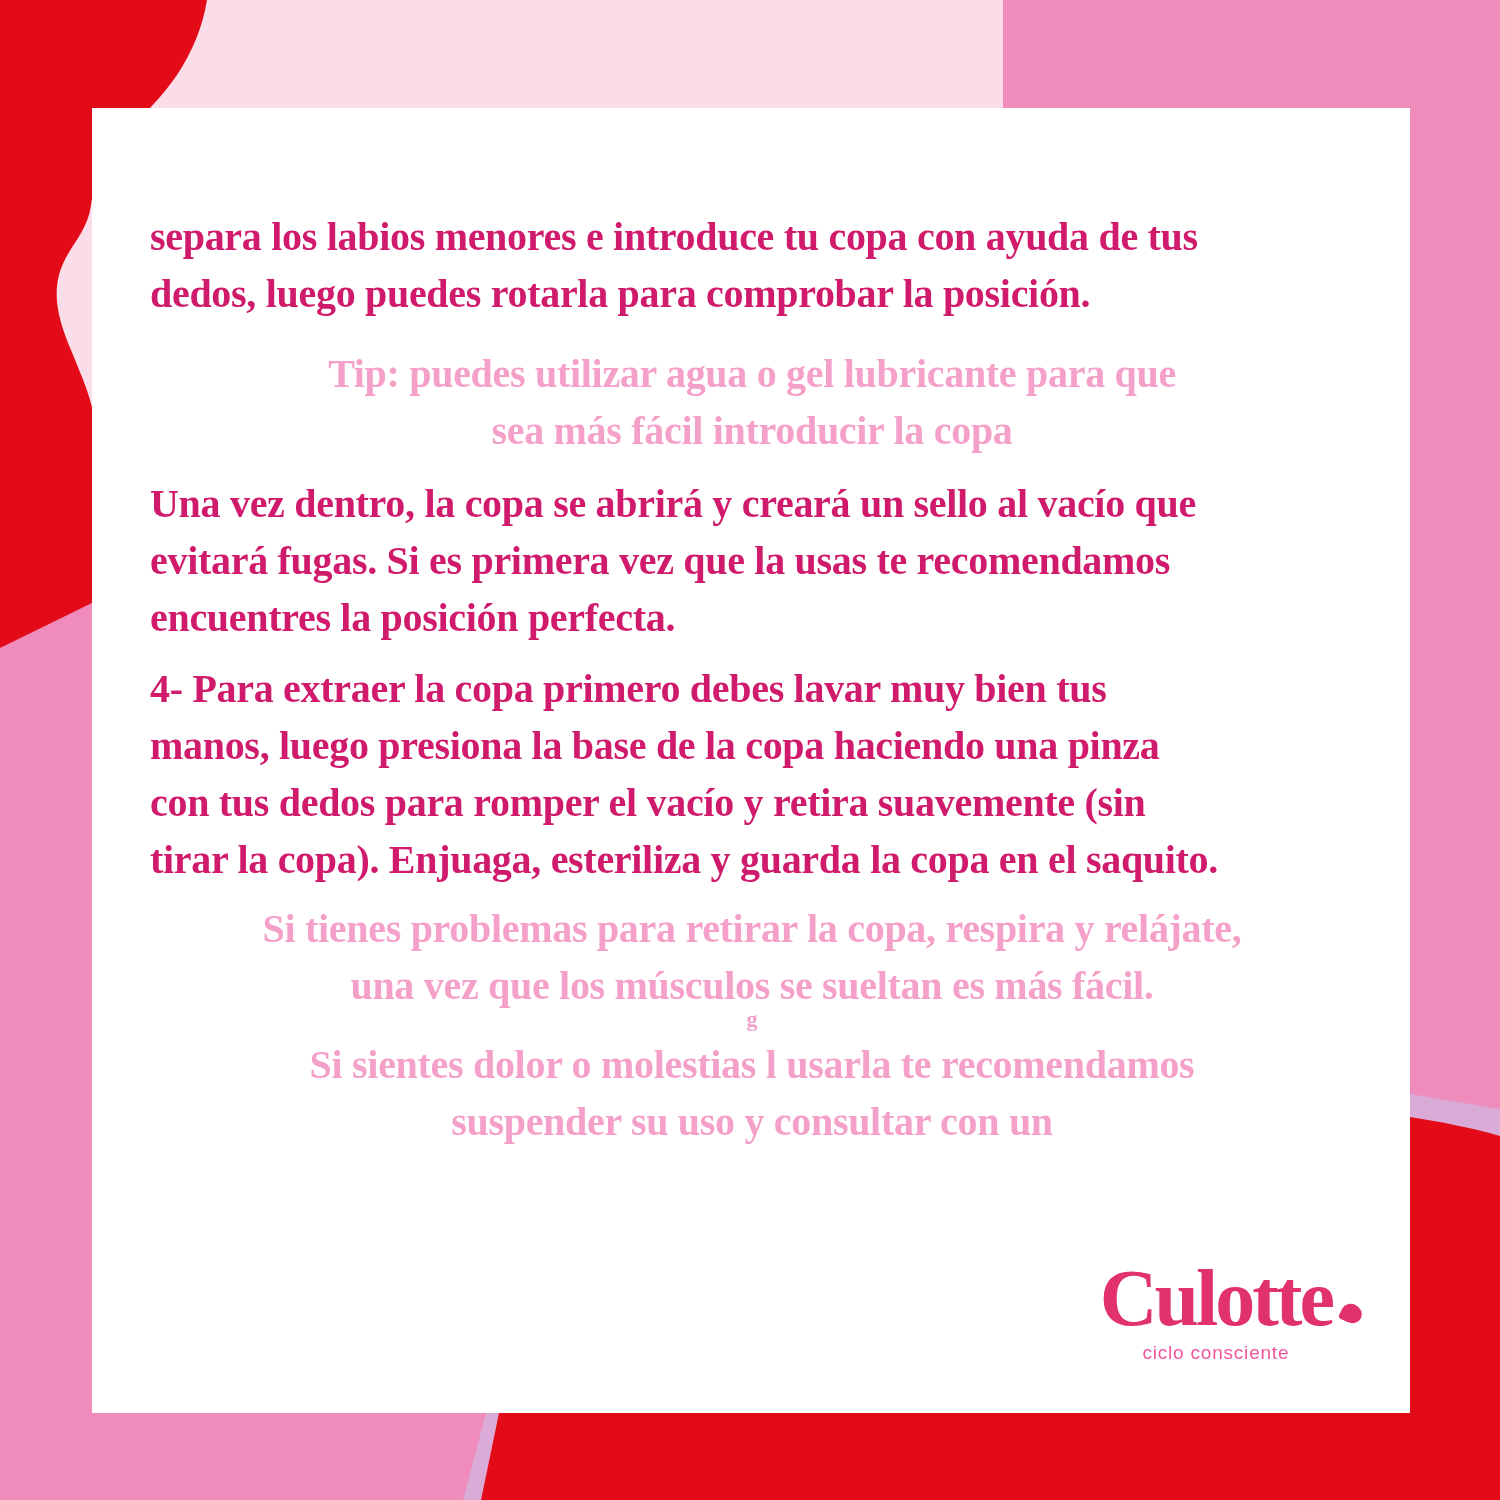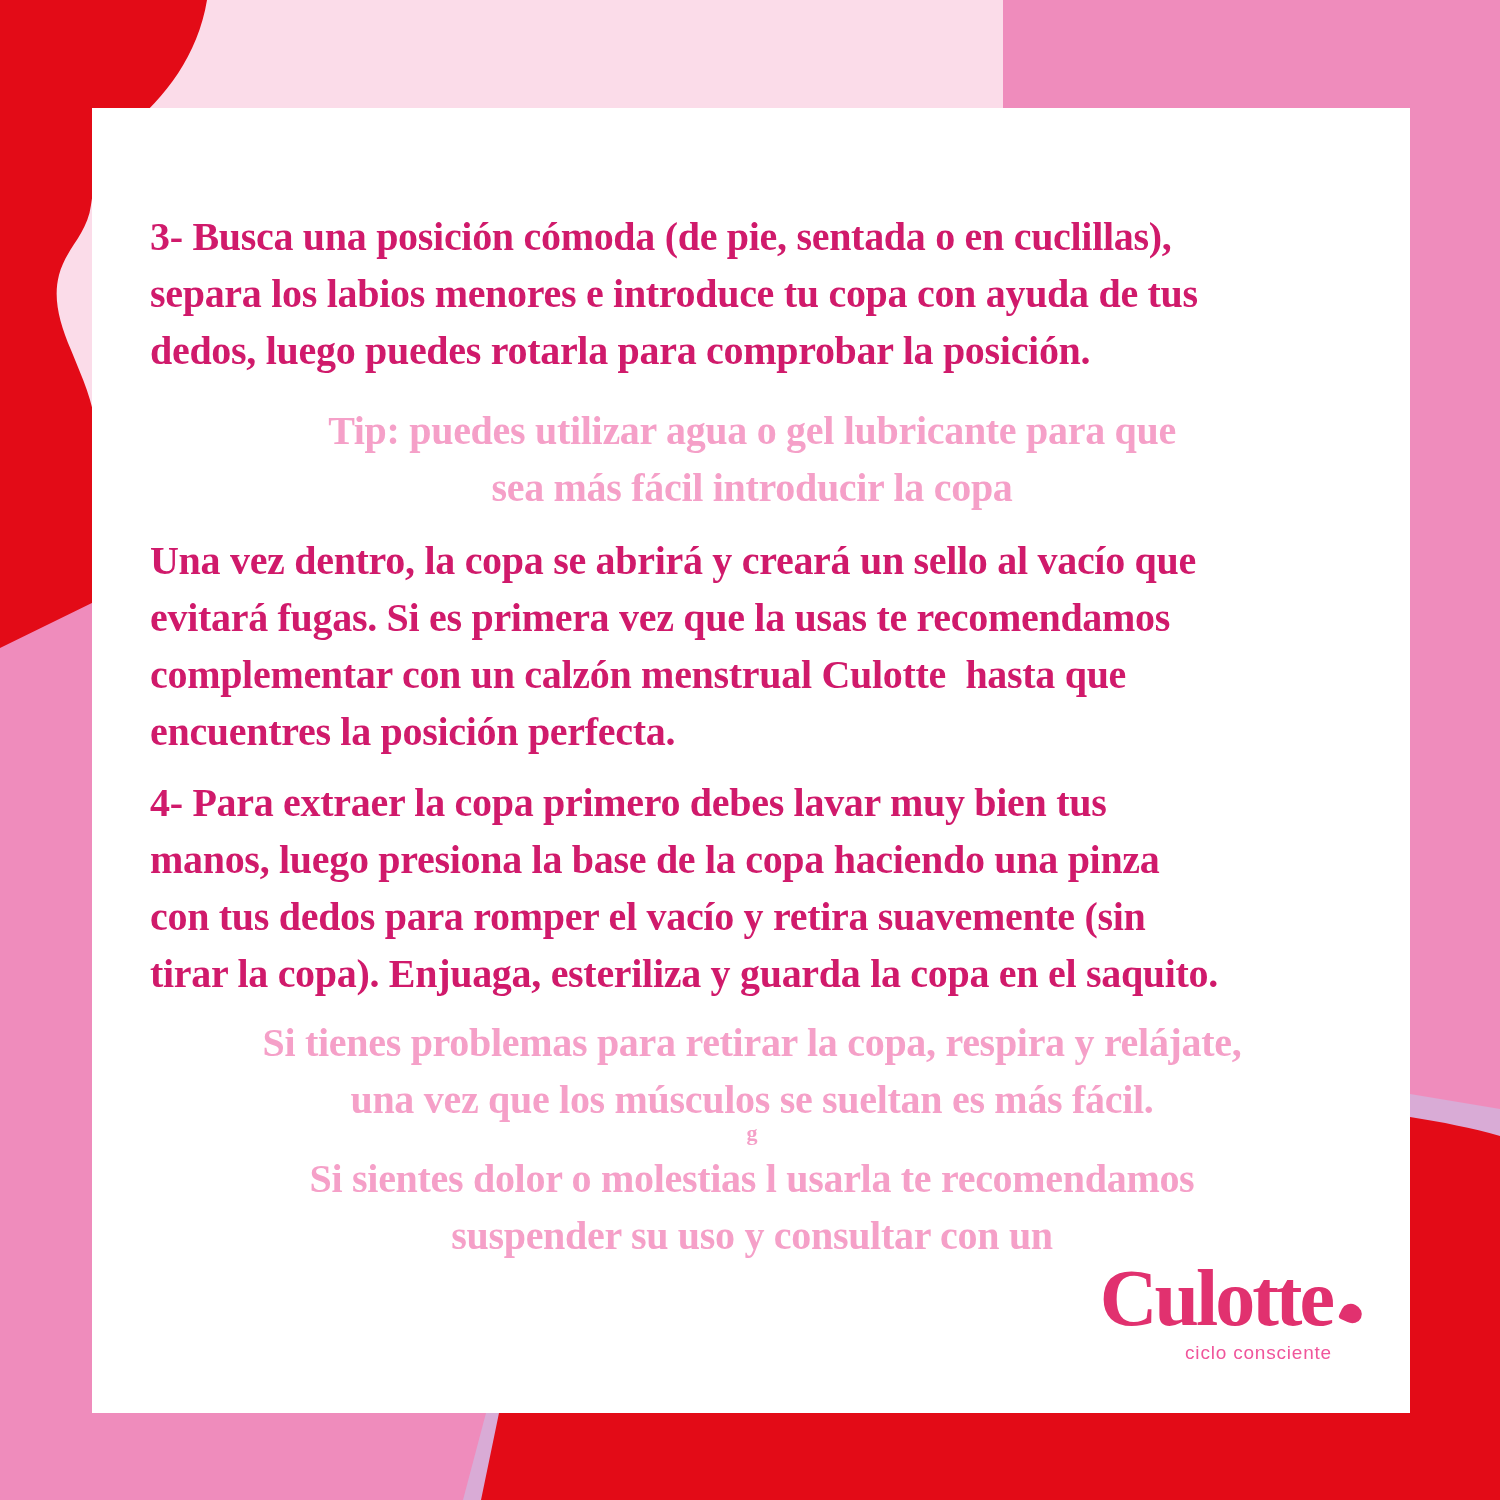--- a/index.html
+++ b/index.html
@@ -63,21 +63,21 @@
     font-size: 22px;
     line-height: 30px;
     color: #F5A0C8;
     text-align: center;
   }
   .m-tip3   { margin-top: 2px; }
   .logo {
     position: absolute;
     right: 48px;
     top: 1150px;
-    text-align: right;
+    text-align: center;
   }
   .wordmark {
     font-family: "Liberation Serif", serif;
     font-weight: bold;
     font-size: 80px;
     line-height: 80px;
     letter-spacing: -3px;
     color: #E1316F;
     white-space: nowrap;
   }
@@ -122,34 +122,32 @@
              L98,600 L0,648 Z"></path>
     <path fill="#E30B17" d="M481,1500 L499,1413 L1410,1413 L1410,1117
              C1442,1122 1472,1128 1500,1136
              L1500,1500 Z"></path>
   </svg>
 
   <div class="card">
     <div class="content">
 
       <div class="para">
-        <div class="line">3- Busca una posición cómoda (de pie, sentada o en cuclillas),</div>
         <div class="line">separa los labios menores e introduce tu copa con ayuda de tus</div>
         <div class="line">dedos, luego puedes rotarla para comprobar la posición.</div>
       </div>
 
       <div class="tip m-tip1">
         <div class="line">Tip: puedes utilizar agua o gel lubricante para que</div>
         <div class="line">sea más fácil introducir la copa</div>
       </div>
 
       <div class="para m-para2">
         <div class="line">Una vez dentro, la copa se abrirá y creará un sello al vacío que</div>
         <div class="line">evitará fugas. Si es primera vez que la usas te recomendamos</div>
-        <div class="line">complementar con un calzón menstrual Culotte  hasta que</div>
         <div class="line">encuentres la posición perfecta.</div>
       </div>
 
       <div class="para m-para3">
         <div class="line">4- Para extraer la copa primero debes lavar muy bien tus</div>
         <div class="line">manos, luego presiona la base de la copa haciendo una pinza</div>
         <div class="line">con tus dedos para romper el vacío y retira suavemente (sin</div>
         <div class="line">tirar la copa). Enjuaga, esteriliza y guarda la copa en el saquito.</div>
       </div>
 

